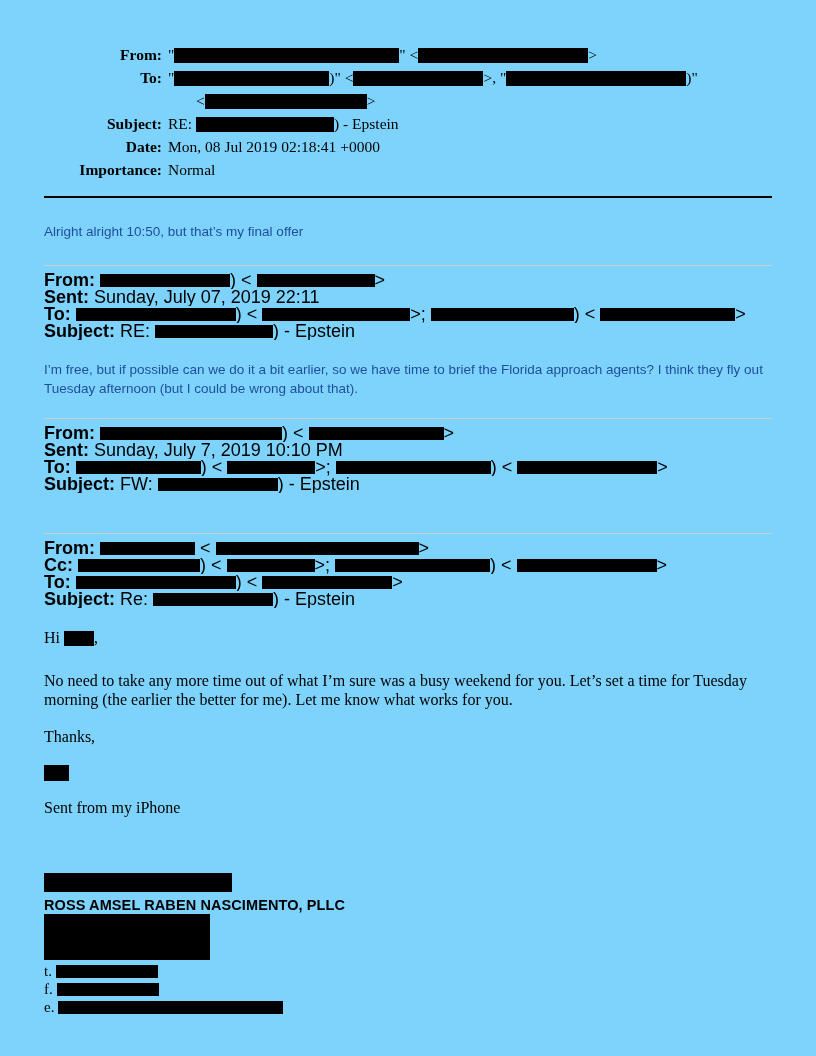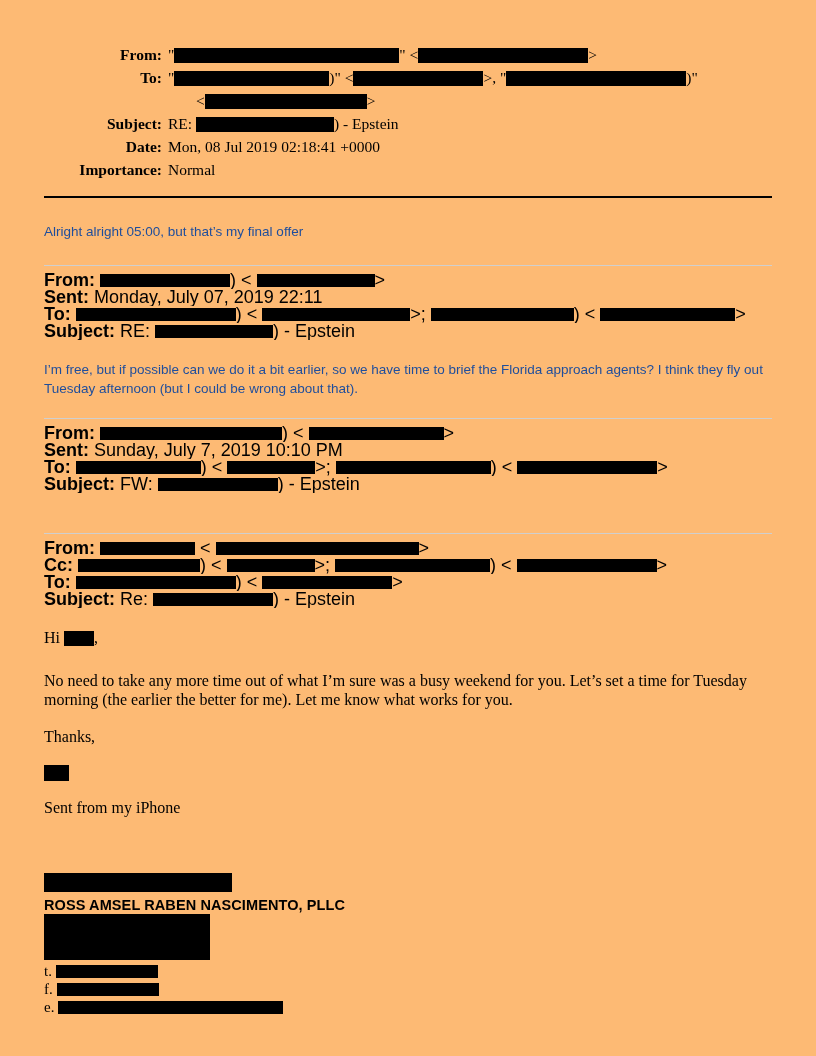--- a/index.html
+++ b/index.html
@@ -4,21 +4,21 @@
 <style>
   html, body {
     margin: 0;
     padding: 0;
     background: #ffffff;
   }
   .page {
     width: 816px;
     height: 1056px;
     position: relative;
-    background: #fdba74;
+    background: #7dd3fc;
     font-family: "Liberation Serif", serif;
     color: #000000;
     overflow: hidden;
   }
   .content {
     position: absolute;
     left: 44px;
     top: 44px;
     width: 728px;
   }
@@ -153,29 +153,29 @@
         <td class="lbl">Importance:</td>
         <td class="val">Normal</td>
       </tr>
     </tbody>
       </table>
 
     <hr class="rule-thick">
 
     <div class="sp24"></div>
 
-    <p class="blue-para">Alright alright 05:00, but that’s my final offer</p>
+    <p class="blue-para">Alright alright 10:50, but that’s my final offer</p>
 
     <div class="sp24"></div>
     <hr class="rule-thin">
     <div class="sp6"></div>
 
     <div class="hdrblock">
       <div class="hdrline"><span class="k">From:</span> <span class="rd" style="width:130px;"></span><span>) &lt;</span> <span class="rd" style="width:118px;"></span><span>&gt;</span></div>
-      <div class="hdrline"><span class="k">Sent:</span> <span>Monday, July 07, 2019 22:11</span></div>
+      <div class="hdrline"><span class="k">Sent:</span> <span>Sunday, July 07, 2019 22:11</span></div>
       <div class="hdrline"><span class="k">To:</span> <span class="rd" style="width:160px;"></span><span>) &lt;</span> <span class="rd" style="width:148px;"></span><span>&gt;; </span><span class="rd" style="width:143px;"></span><span>) &lt;</span> <span class="rd" style="width:135px;"></span><span>&gt;</span></div>
       <div class="hdrline"><span class="k">Subject:</span> <span>RE:</span> <span class="rd" style="width:118px;"></span><span>) - Epstein</span></div>
     </div>
 
     <div class="sp20"></div>
 
     <p class="blue-para">I’m free, but if possible can we do it a bit earlier, so we have time to brief the Florida approach agents? I think they fly out Tuesday afternoon (but I could be wrong about that).</p>
 
     <div class="sp20"></div>
     <hr class="rule-thin">

